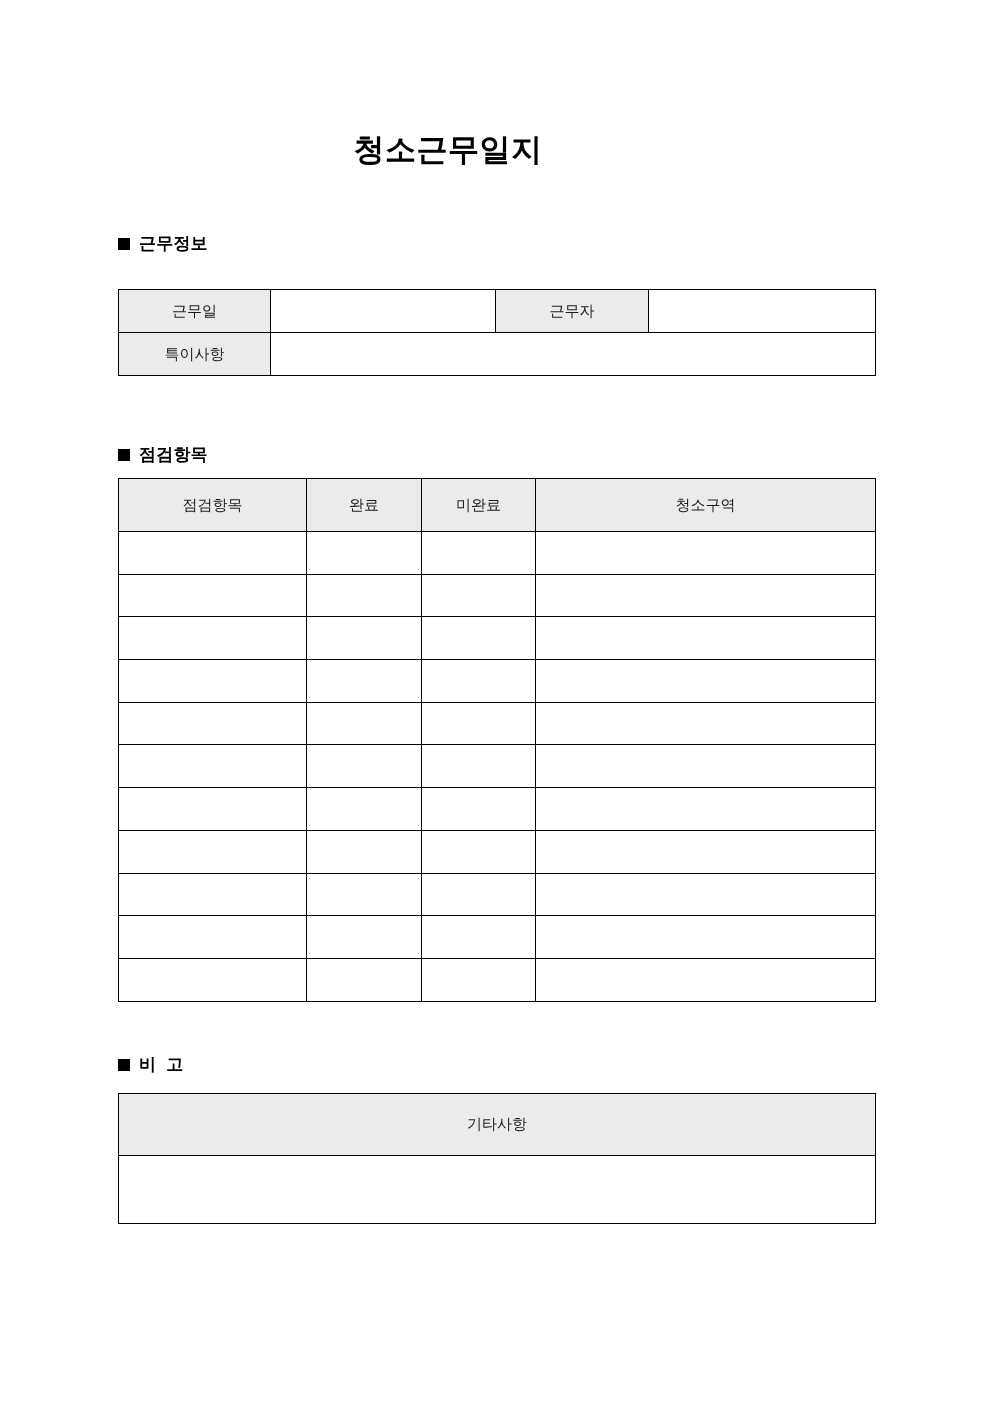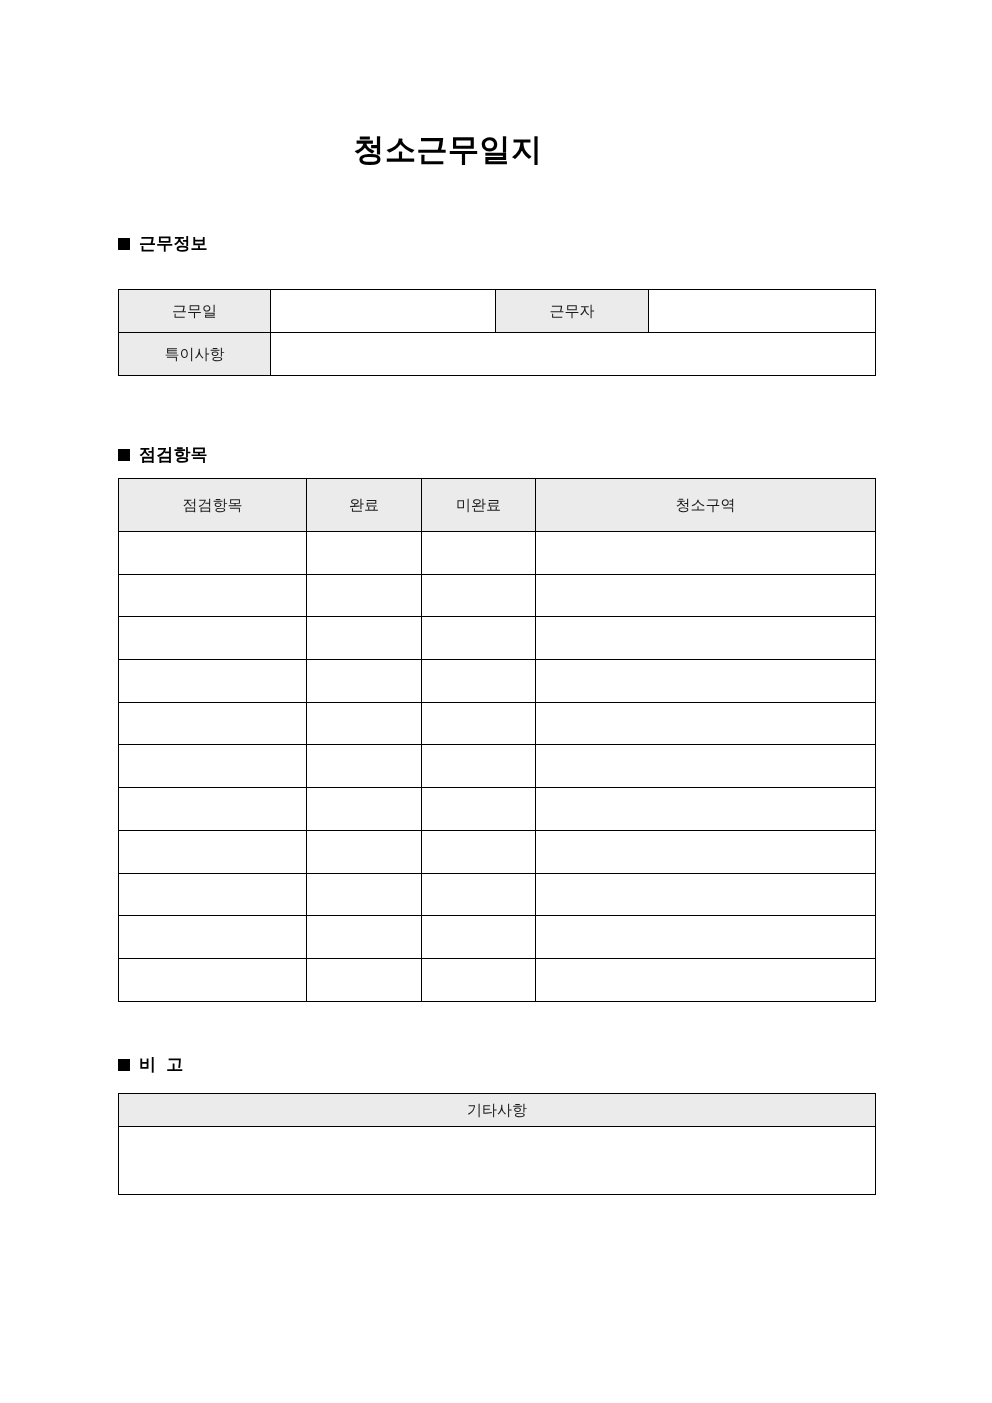--- a/index.html
+++ b/index.html
@@ -101,21 +101,21 @@
   }
   #table-inspection thead tr { height: 53px; }
   #table-inspection tbody tr { height: 42.7px; }
 
   
   #table-remarks {
     left: 118px;
     top: 1093px;
     width: 757px;
   }
-  #table-remarks .remarks-head { height: 33px; }
+  #table-remarks .remarks-head { height: 62px; }
   #table-remarks .remarks-body { height: 68px; }
 </style>
 </head>
 <body>
 
 <div class="page">
 
   <div class="doc-title">청소근무일지</div>
 
   <div class="section-heading" id="heading-work-info">

